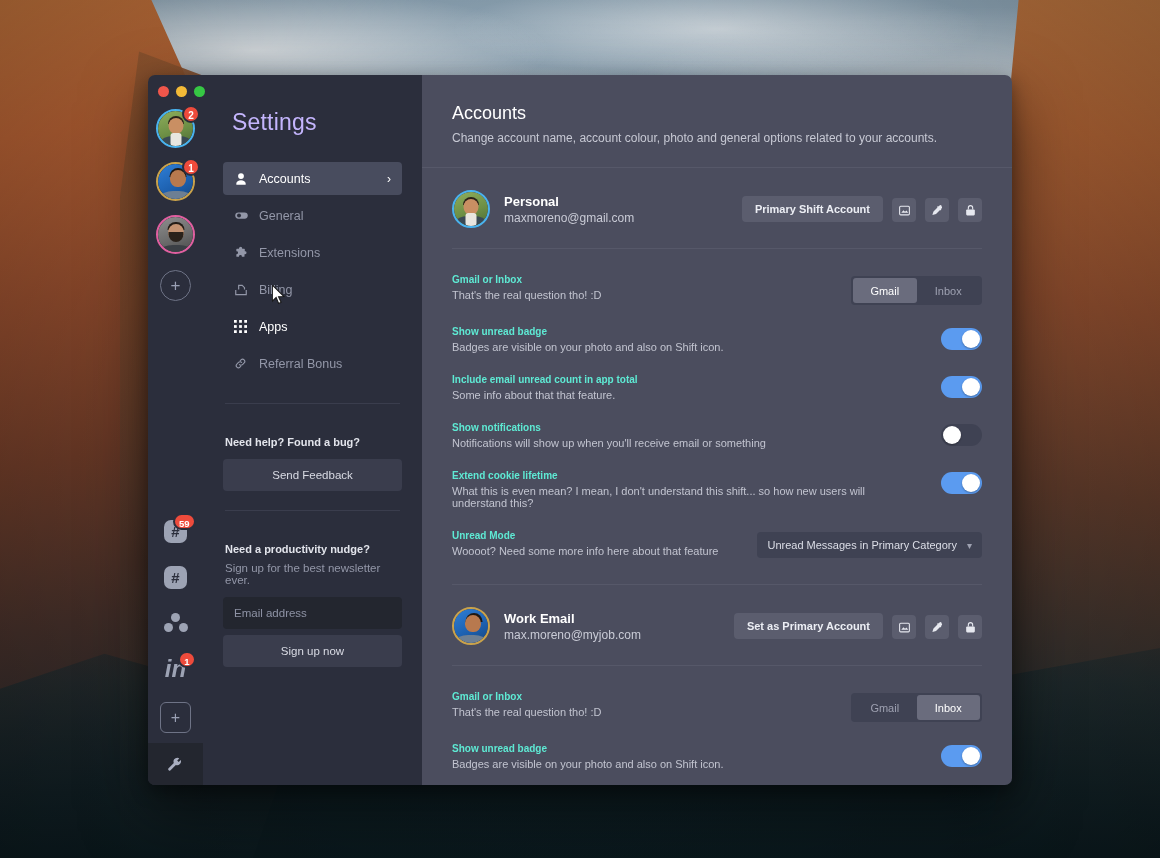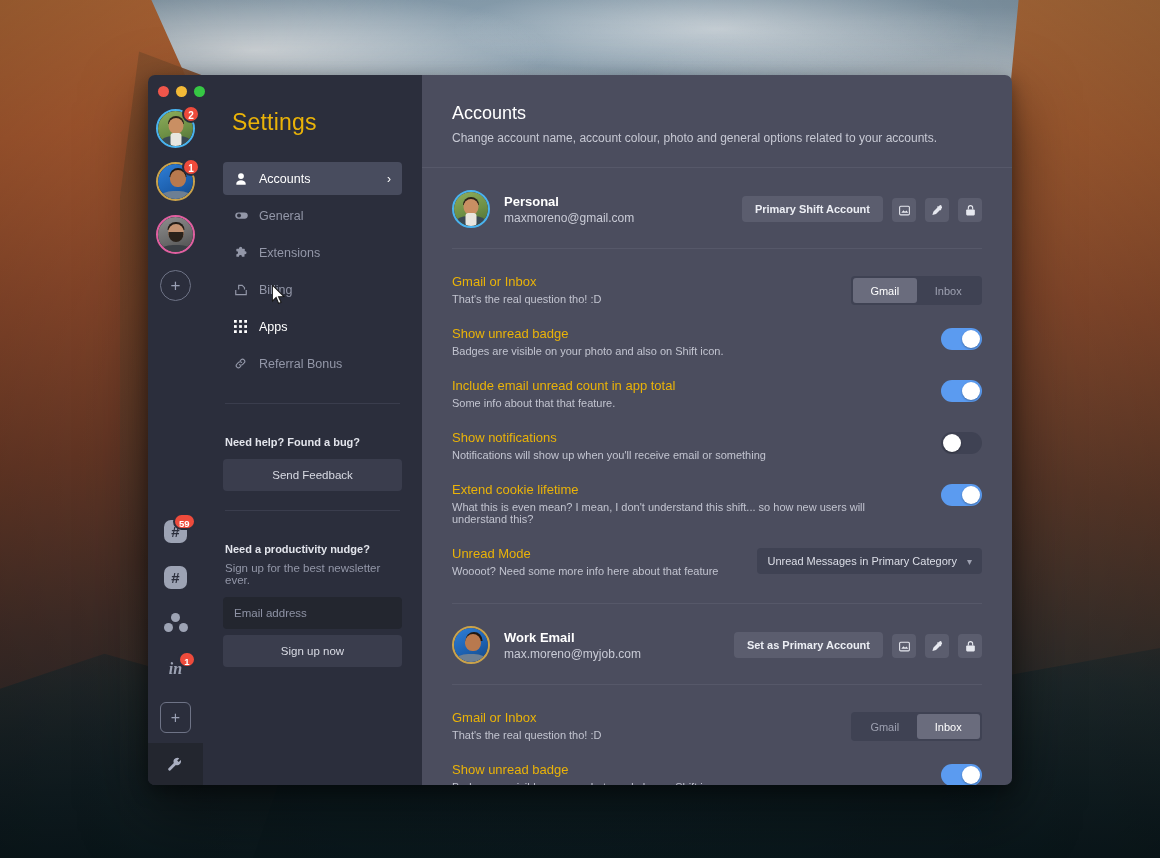--- a/index.html
+++ b/index.html
@@ -135,42 +135,42 @@
   .slack-sq {
     width: 23px; height: 23px; border-radius: 7px; background: #9da3b4;
     display: flex; align-items: center; justify-content: center;
     color: #2b2e3c; font-size: 15px; font-weight: bold; line-height: 1;
   }
   .asana { position: relative; width: 24px; height: 20px; }
   .asana i { position: absolute; background: #9da3b4; border-radius: 50%; width: 9px; height: 9px; display:block;}
   .asana i.top { left: 7.5px; top: 0; }
   .asana i.bl  { left: 0; top: 10px; }
   .asana i.br  { left: 15px; top: 10px; }
-  .invision { color: #9da3b4; font-size: 16px; font-style: italic; font-family: Liberation Serif, serif; line-height: 1; font-weight: 600; }
+  .invision { color: #9da3b4; font-size: 24px; font-style: italic; font-family: Liberation Sans, sans-serif; line-height: 1; font-weight: 600; }
 
   .plus-square {
     width: 31px; height: 31px; border-radius: 6px;
     border: 1.6px solid #6e7386; color: #9aa0b4;
     display: flex; align-items: center; justify-content: center;
     font-size: 16px; line-height: 1;
   }
   .dock-footer {
     width: 55px; height: 42px; background: #23262f;
     display: flex; align-items: center; justify-content: center;
   }
 
   
   .settings-pane {
     width: 219px; flex: 0 0 219px;
     background: #2b2e3c;
     padding: 28px 20px 0 20px;
     display: flex; flex-direction: column;
   }
   .settings-title {
-    color: #eab308; font-size: 23px; font-weight: 400;
+    color: #c4b5fd; font-size: 23px; font-weight: 400;
     margin: 6px 0 26px 9px; letter-spacing: .2px;
   }
   .nav { display: flex; flex-direction: column; }
   .nav-item {
     display: flex; align-items: center;
     height: 33px; padding: 0 11px; border-radius: 4px;
     color: #9397a8; font-size: 12.5px; margin-bottom: 4px;
     position: relative;
   }
   .nav-item .ni-icon { width: 20px; display: flex; align-items: center; color: #9397a8; }
@@ -225,21 +225,21 @@
   }
   .icon-btn {
     width: 24px; height: 24px; border-radius: 4px; background: #5b5d6e;
     display: flex; align-items: center; justify-content: center;
     border: none;
   }
 
   .rows { padding: 14px 0 6px 0; }
   .row { display: flex; align-items: flex-start; padding: 11px 0 10px 0; min-height: 42px; }
   .row-text { flex: 1; padding-right: 18px; }
-  .row-title { color: #eab308; font-size: 13px; font-weight: normal; margin-bottom: 4px; }
+  .row-title { color: #5eead4; font-size: 10px; font-weight: bold; margin-bottom: 4px; }
   .row-desc { color: #c2c4d0; font-size: 11px; }
   .row-ctrl { flex: 0 0 auto; display: flex; align-items: center; padding-top: 2px; }
 
   .seg {
     display: flex; background: #3f4253; border-radius: 4px; padding: 2px;
     width: 131px; height: 29px;
   }
   .seg div {
     flex: 1; display: flex; align-items: center; justify-content: center;
     font-size: 11px; border-radius: 3px; color: #9ea1b1;

